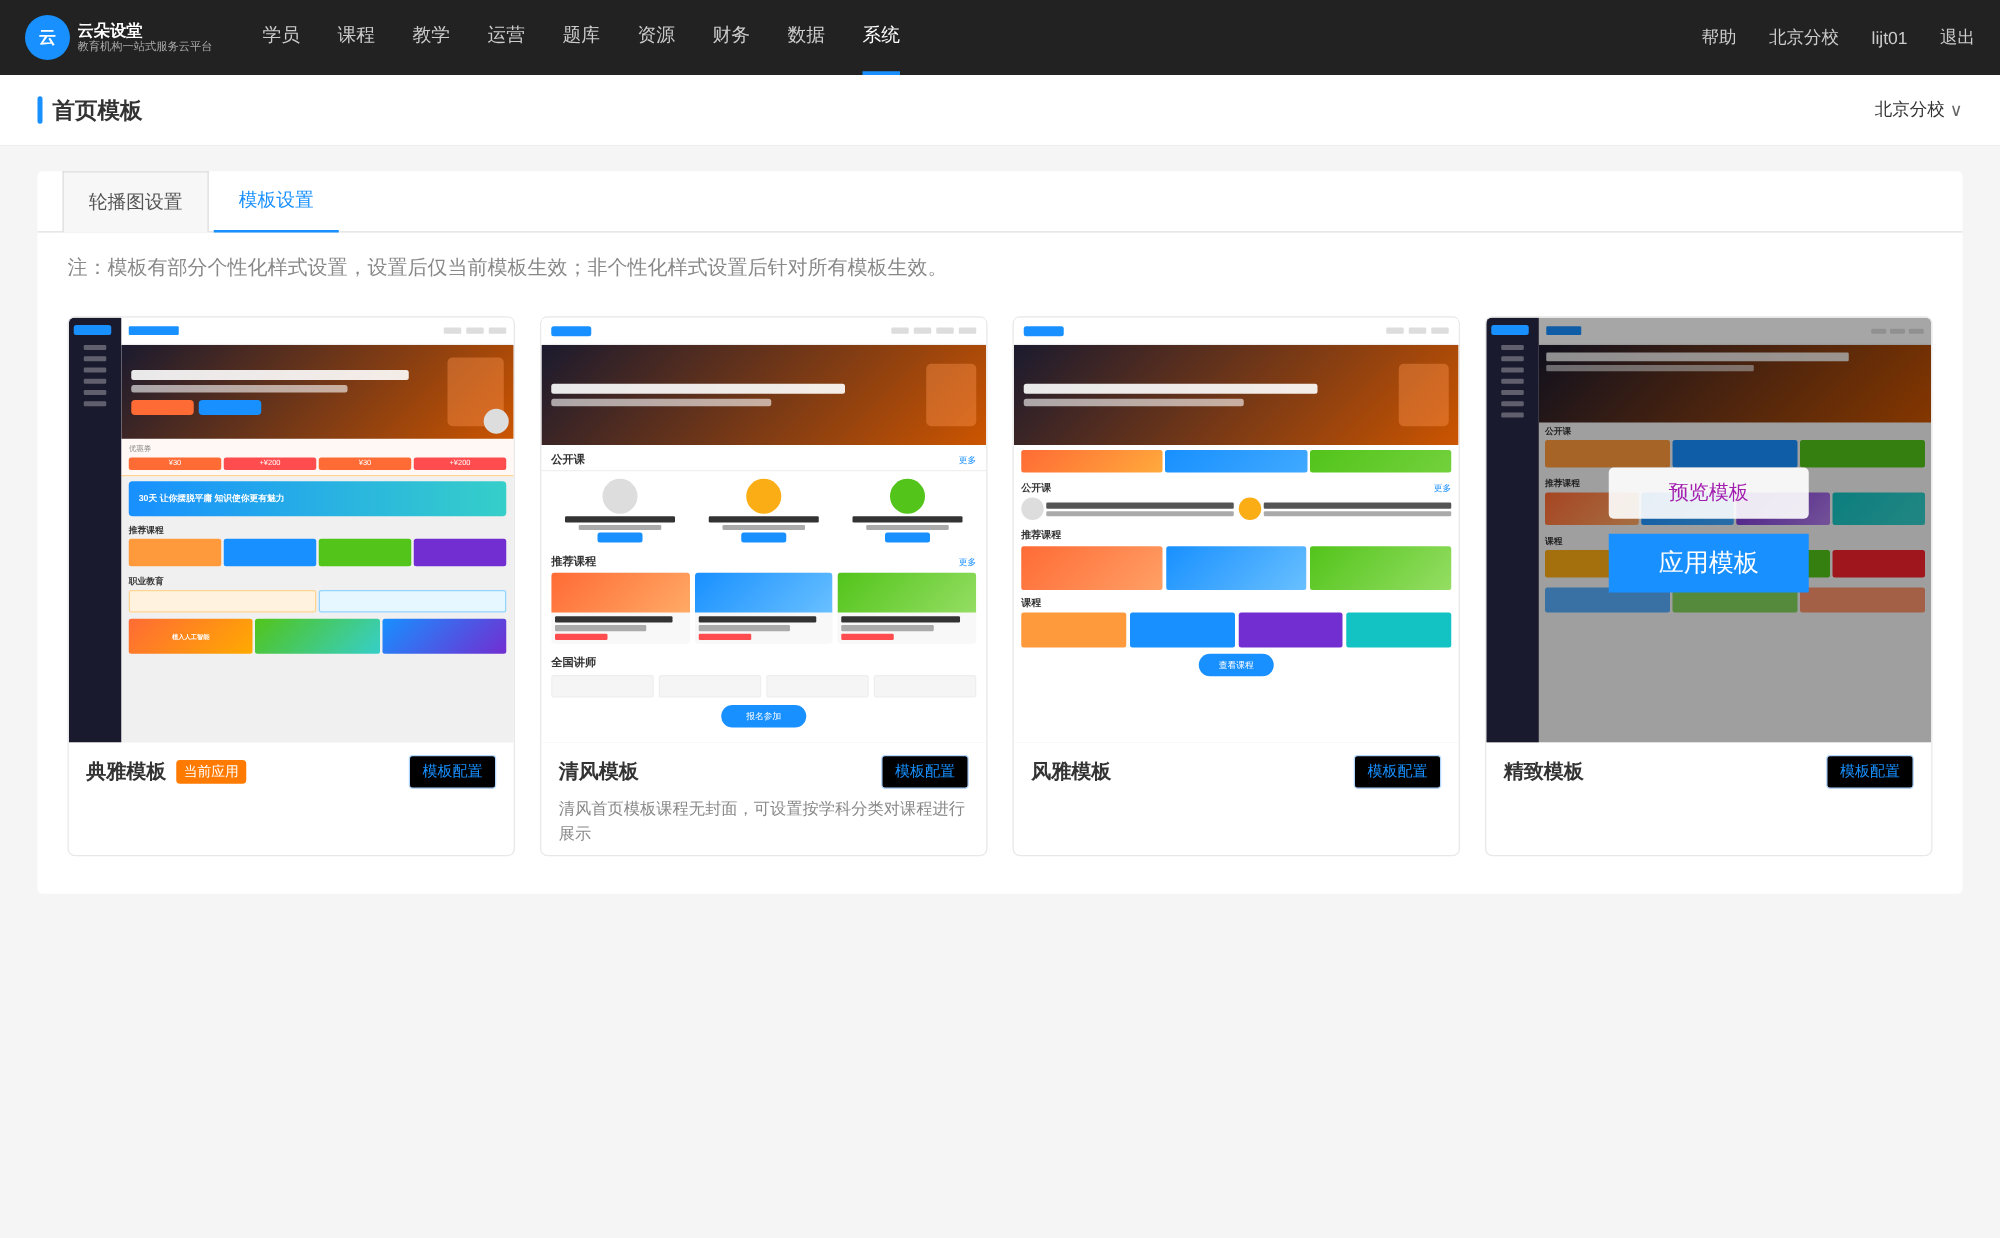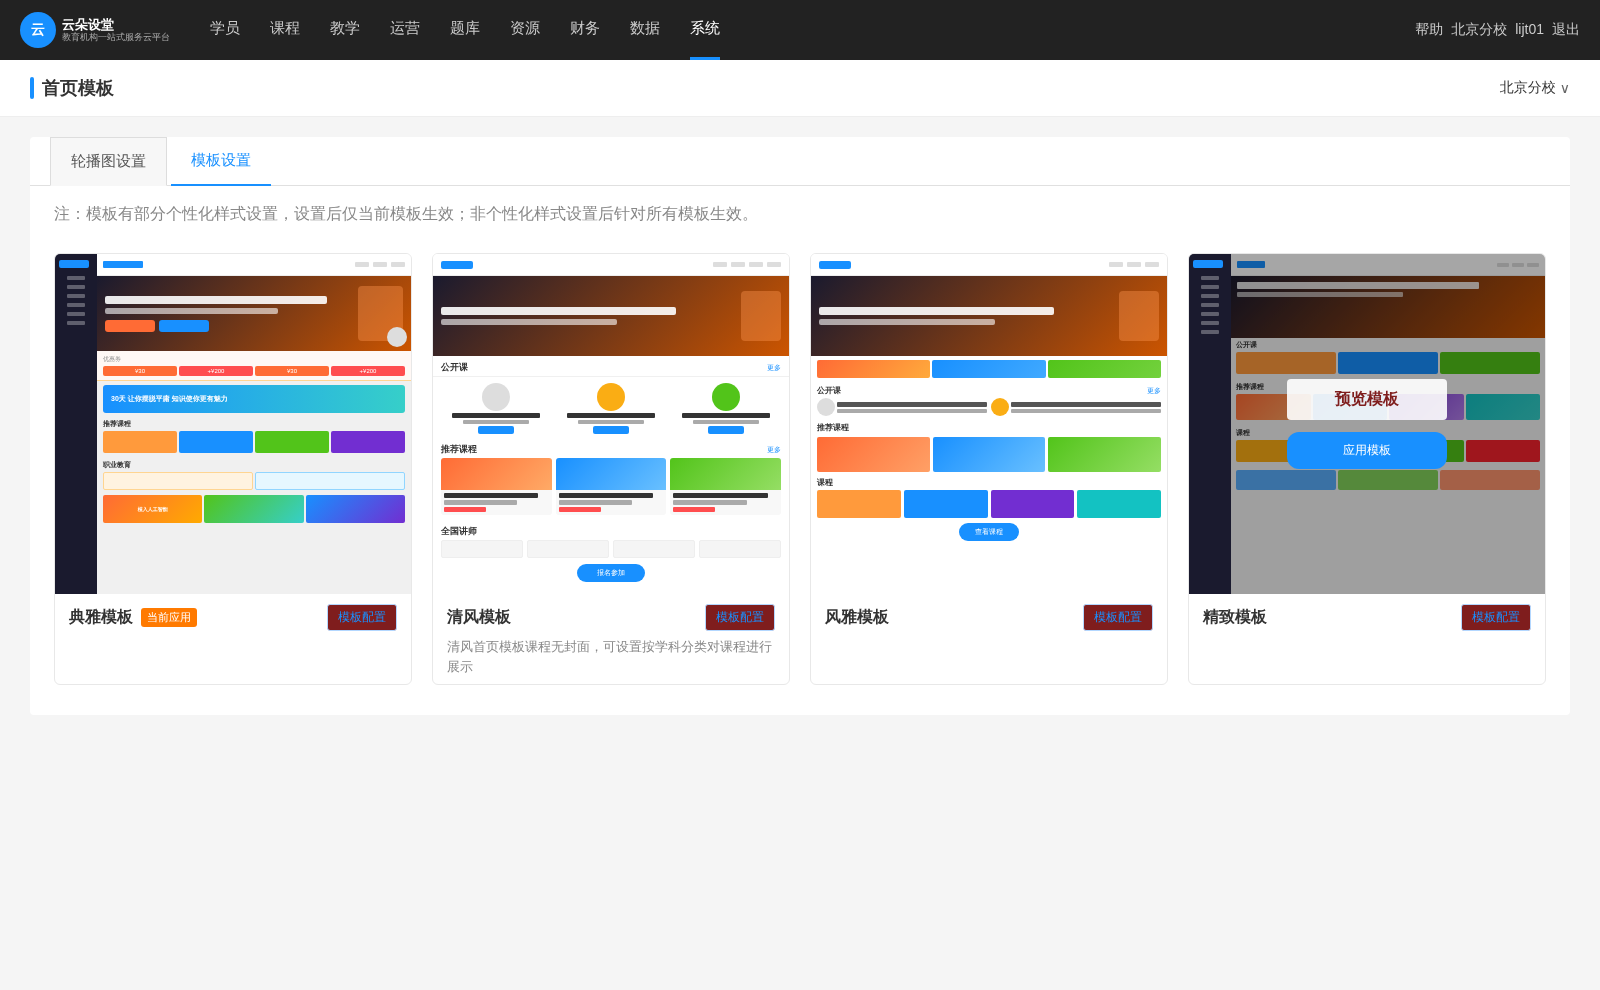--- a/index.html
+++ b/index.html
@@ -49,21 +49,22 @@
     .nav-item.active::after {
       content: '';
       position: absolute;
       bottom: -18px;
       left: 0; right: 0;
       height: 3px;
       background: #1890ff;
     }
     .nav-right {
       display: flex;
-      gap: 8px;
+      align-items: center;
+      gap: 26px;
     }
     .nav-right-item {
       color: #ccc;
       font-size: 14px;
       cursor: pointer;
     }
 
     
     .page-header {
       background: #fff;
@@ -177,32 +178,32 @@
     }
     .template-card:last-child .template-preview-overlay {
       opacity: 1;
     }
     .preview-btn {
       background: rgba(255,255,255,0.9);
       border: none;
       padding: 10px 28px;
       border-radius: 4px;
       font-size: 16px;
-      font-weight: 700;
-      color: #7f1d1d;
+      font-weight: 400;
+      color: #a21caf;
       cursor: pointer;
       width: 160px;
       text-align: center;
     }
     .apply-btn {
       background: #1890ff;
       border: none;
       padding: 10px 28px;
-      border-radius: 12px;
-      font-size: 12px;
+      border-radius: 0;
+      font-size: 20px;
       font-weight: 500;
       color: #fff;
       cursor: pointer;
       width: 160px;
       text-align: center;
     }
     .template-footer {
       padding: 10px 14px 8px;
     }
     .template-name-row {
@@ -222,21 +223,21 @@
       color: #333;
     }
     .current-badge {
       background: #ff7a00;
       color: #fff;
       font-size: 11px;
       padding: 2px 6px;
       border-radius: 3px;
     }
     .config-btn {
-      background: #7f1d1d;
+      background: #000000;
       color: #1890ff;
       border: 1px solid #b3d7ff;
       font-size: 12px;
       padding: 4px 10px;
       border-radius: 3px;
       cursor: pointer;
     }
     .template-desc {
       font-size: 13px;
       color: #888;

